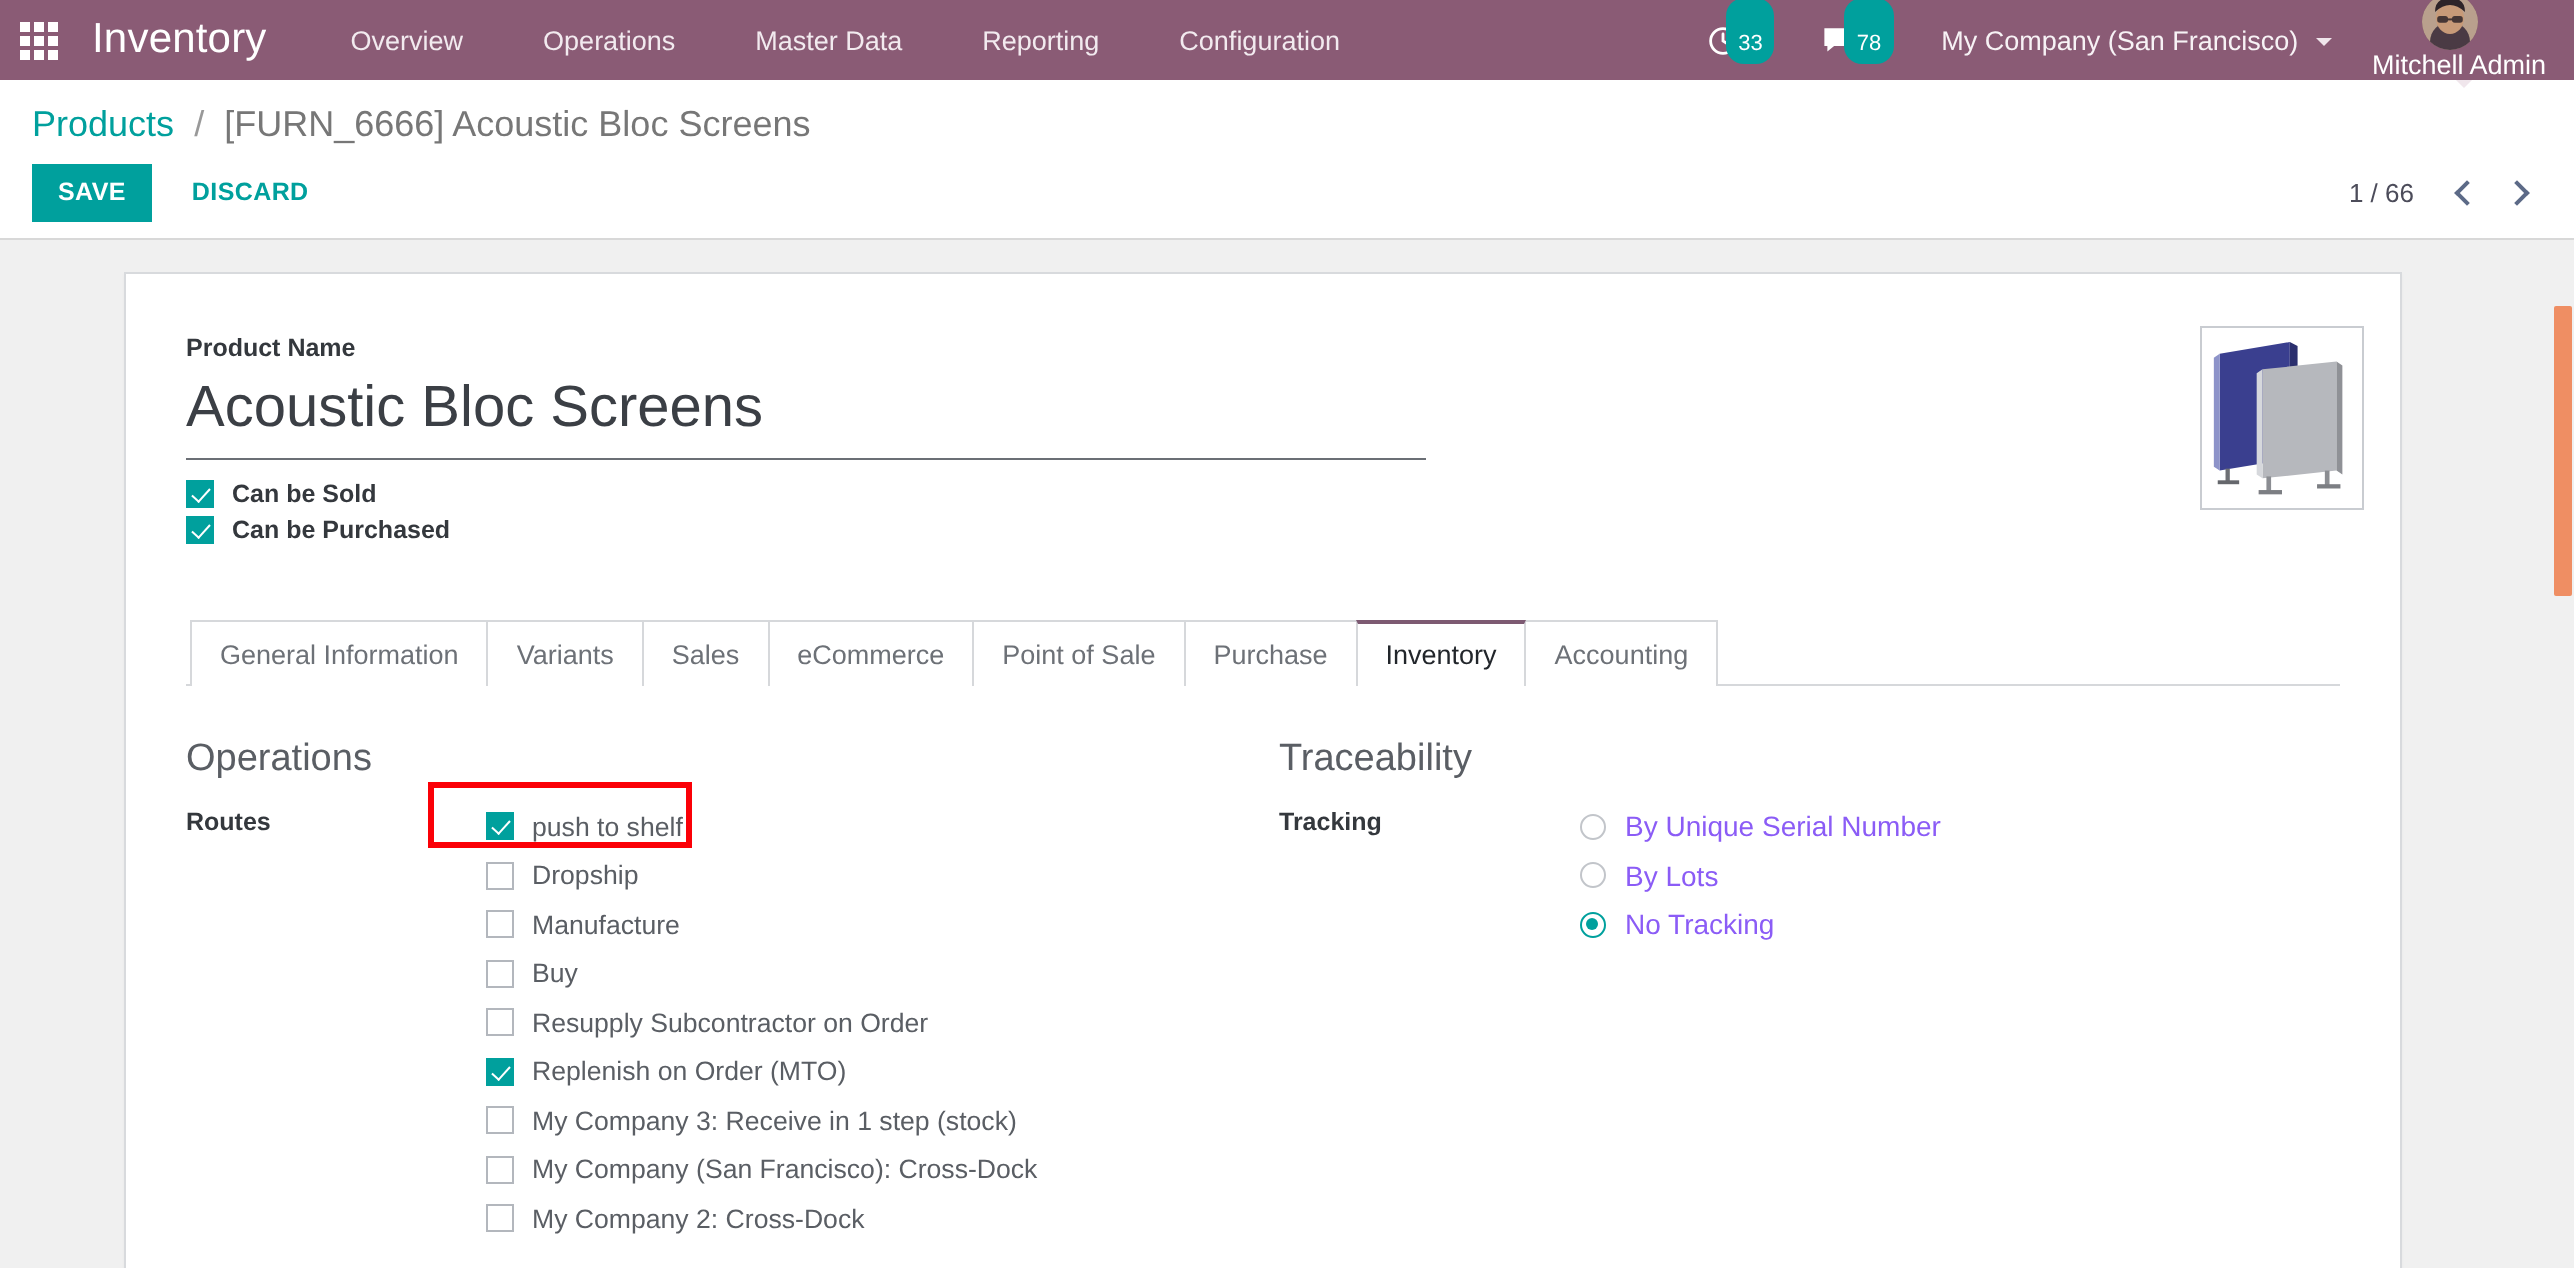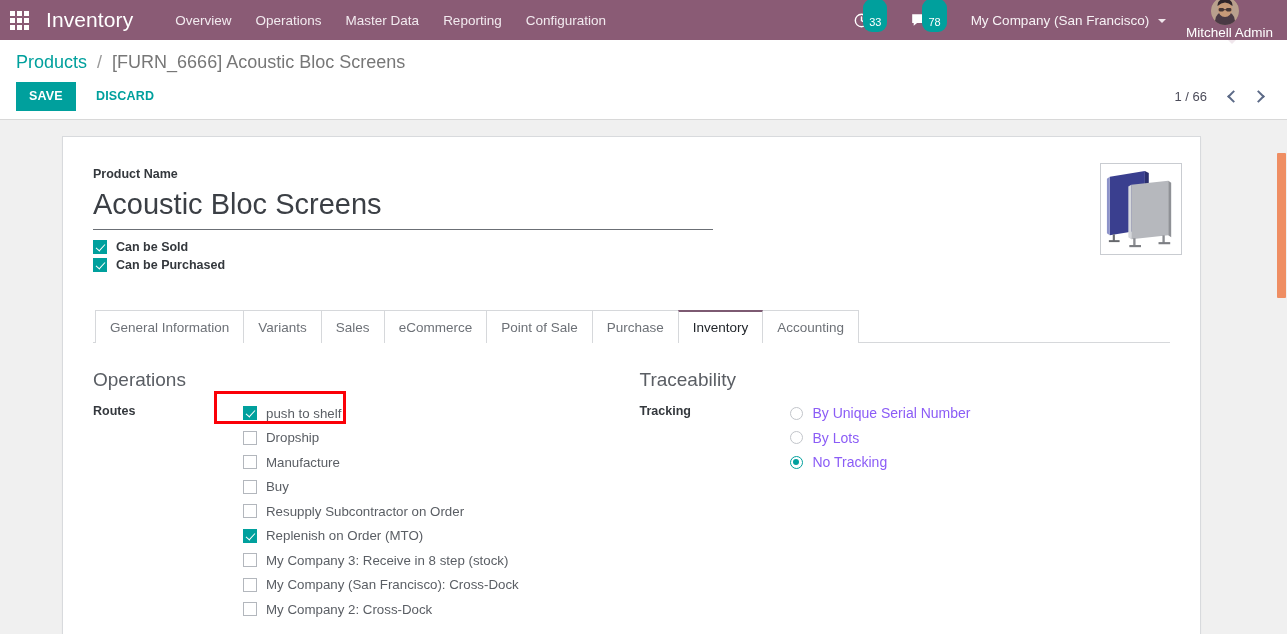--- a/index.html
+++ b/index.html
@@ -37,21 +37,21 @@
   .apps-grid i { display: block; width: 5px; height: 5px; background: #fff; }
 
   .brand {
     font-size: 21px;
     font-weight: 400;
     padding: 0 6px 0 8px;
     letter-spacing: .1px;
     white-space: nowrap;
     cursor: pointer;
   }
-  .menu-items { display: flex; align-items: center; margin-left: 24px; }
+  .menu-items { display: flex; align-items: center; margin-left: 24px; gap: 16px; }
   .menu-items .mi {
     font-size: 13.5px;
     color: #f2eaef;
     padding: 10px 12px;
     white-space: nowrap;
     cursor: pointer;
   }
 
   .nav-right {
     margin-left: auto;
@@ -541,21 +541,21 @@
               <div class="opt-row">
                 <span class="chk"></span>
                 <span class="opt-label">Resupply Subcontractor on Order</span>
               </div>
               <div class="opt-row">
                 <span class="chk on"></span>
                 <span class="opt-label">Replenish on Order (MTO)</span>
               </div>
               <div class="opt-row">
                 <span class="chk"></span>
-                <span class="opt-label">My Company 3: Receive in 8 step (stock)</span>
+                <span class="opt-label">My Company 3: Receive in 1 step (stock)</span>
               </div>
               <div class="opt-row">
                 <span class="chk"></span>
                 <span class="opt-label">My Company (San Francisco): Cross-Dock</span>
               </div>
               <div class="opt-row">
                 <span class="chk"></span>
                 <span class="opt-label">My Company 2: Cross-Dock</span>
               </div>
             </div>

